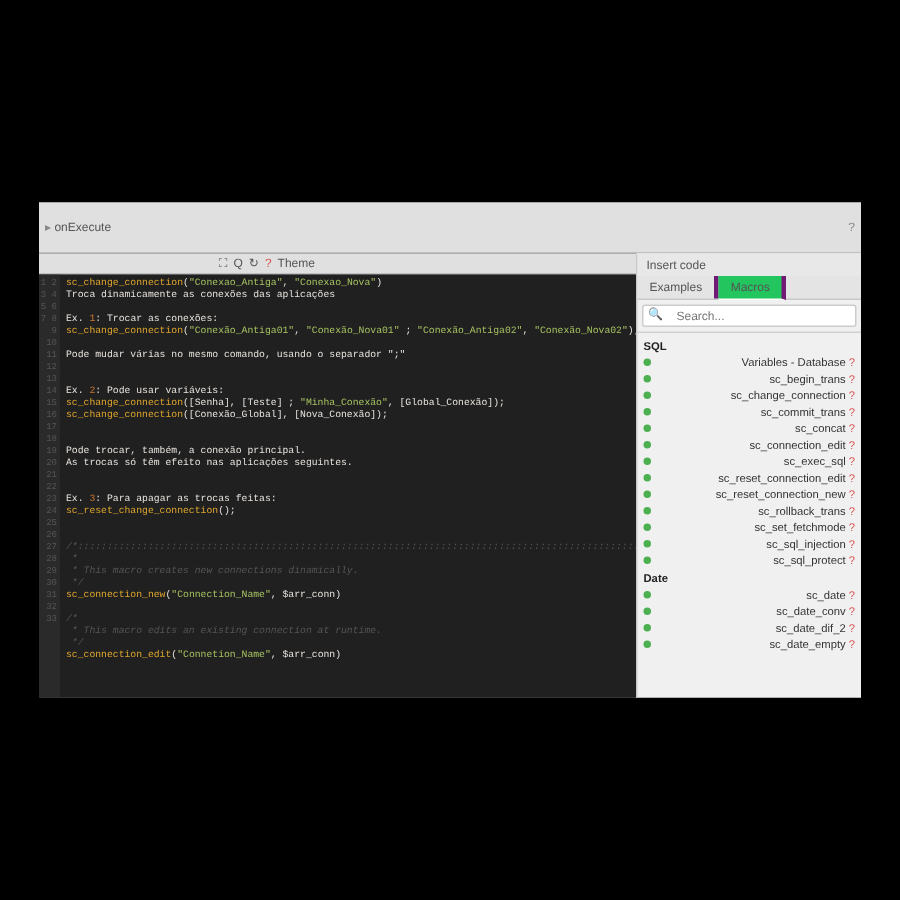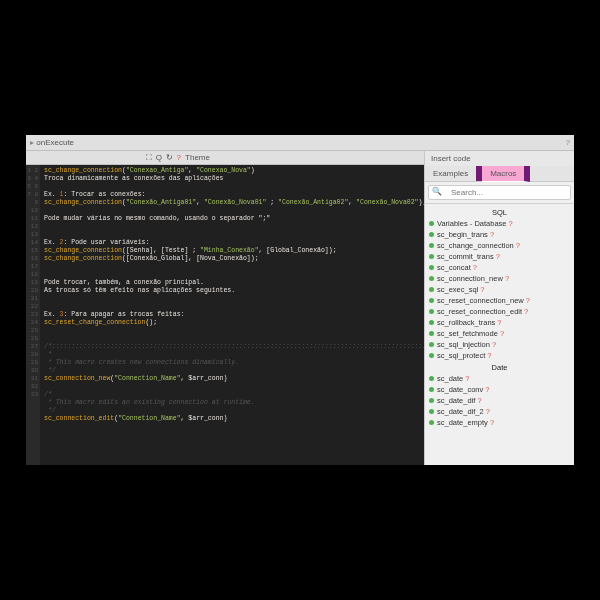--- a/index.html
+++ b/index.html
@@ -17,21 +17,21 @@
     width: 548px;
     height: 330px;
     background: #e8e8e8;
     display: flex;
     flex-direction: column;
     font-size: 8px;
   }
   .topbar {
     background: #e0e0e0;
     border-bottom: 1px solid #c0c0c0;
-    height: 16px;
+    height: 34px;
     display: flex;
     align-items: center;
     padding: 0 4px;
     color: #555;
   }
   .topbar .title { flex: 0 0 auto; }
   .topbar .title::before { content: "▸ "; color: #888; }
   .topbar .right { margin-left: auto; color: #888; }
   .main {
     flex: 1;
@@ -113,24 +113,24 @@
   .tabs {
     display: flex;
     border-bottom: 1px solid #c8c8c8;
     background: #e4e4e4;
   }
   .tab {
     padding: 3px 8px;
     font-size: 8px;
     color: #555;
     cursor: pointer;
-    border-right: 6px solid #701a75;
+    border-right: 3px solid #701a75;
   }
   .tab.active {
-    background: #f9a8d4;
+    background: #22c55e;
     border-bottom: 1px solid #fff;
     margin-bottom: -1px;
   }
   .search-wrap {
     padding: 3px;
     border-bottom: 1px solid #d0d0d0;
   }
   .search-wrap input {
     width: 100%;
     font-size: 8px;
@@ -148,22 +148,22 @@
     font-size: 8px;
   }
   .tree {
     flex: 1;
     overflow: hidden;
     padding: 2px 4px;
     font-size: 7.5px;
     line-height: 11px;
     color: #333;
   }
-  .tree .cat { font-weight: normal; color: #222; margin-top: 1px; text-align: center; }
-  .tree .item { padding-left: 8px; position: relative; cursor: pointer; }
+  .tree .cat { font-weight: bold; color: #222; margin-top: 1px; }
+  .tree .item { padding-left: 8px; position: relative; cursor: pointer; text-align: right; }
   .tree .item::before {
     content: "";
     position: absolute;
     left: 0;
     top: 3px;
     width: 5px;
     height: 5px;
     background: #4caf50;
     border-radius: 50%;
   }
@@ -270,30 +270,29 @@
         <span class="mag">🔍</span>
         <input type="text" placeholder="Search..." style="">
       </div>
       <div class="tree" id="tree">
           <div class="cat">SQL</div>
           <div class="item">Variables - Database<span class="help">?</span></div>
           <div class="item">sc_begin_trans<span class="help">?</span></div>
           <div class="item">sc_change_connection<span class="help">?</span></div>
           <div class="item">sc_commit_trans<span class="help">?</span></div>
           <div class="item">sc_concat<span class="help">?</span></div>
-          <div class="item">sc_connection_new<span class="help">?</span></div>
+          <div class="item">sc_connection_edit<span class="help">?</span></div>
           <div class="item">sc_exec_sql<span class="help">?</span></div>
+          <div class="item">sc_reset_connection_edit<span class="help">?</span></div>
           <div class="item">sc_reset_connection_new<span class="help">?</span></div>
-          <div class="item">sc_reset_connection_edit<span class="help">?</span></div>
           <div class="item">sc_rollback_trans<span class="help">?</span></div>
           <div class="item">sc_set_fetchmode<span class="help">?</span></div>
           <div class="item">sc_sql_injection<span class="help">?</span></div>
           <div class="item">sc_sql_protect<span class="help">?</span></div>
           <div class="cat">Date</div>
           <div class="item">sc_date<span class="help">?</span></div>
           <div class="item">sc_date_conv<span class="help">?</span></div>
-          <div class="item">sc_date_dif<span class="help">?</span></div>
           <div class="item">sc_date_dif_2<span class="help">?</span></div>
           <div class="item">sc_date_empty<span class="help">?</span></div>
         </div>
     </div>
   </div>
 </div>
 
 </body></html>

